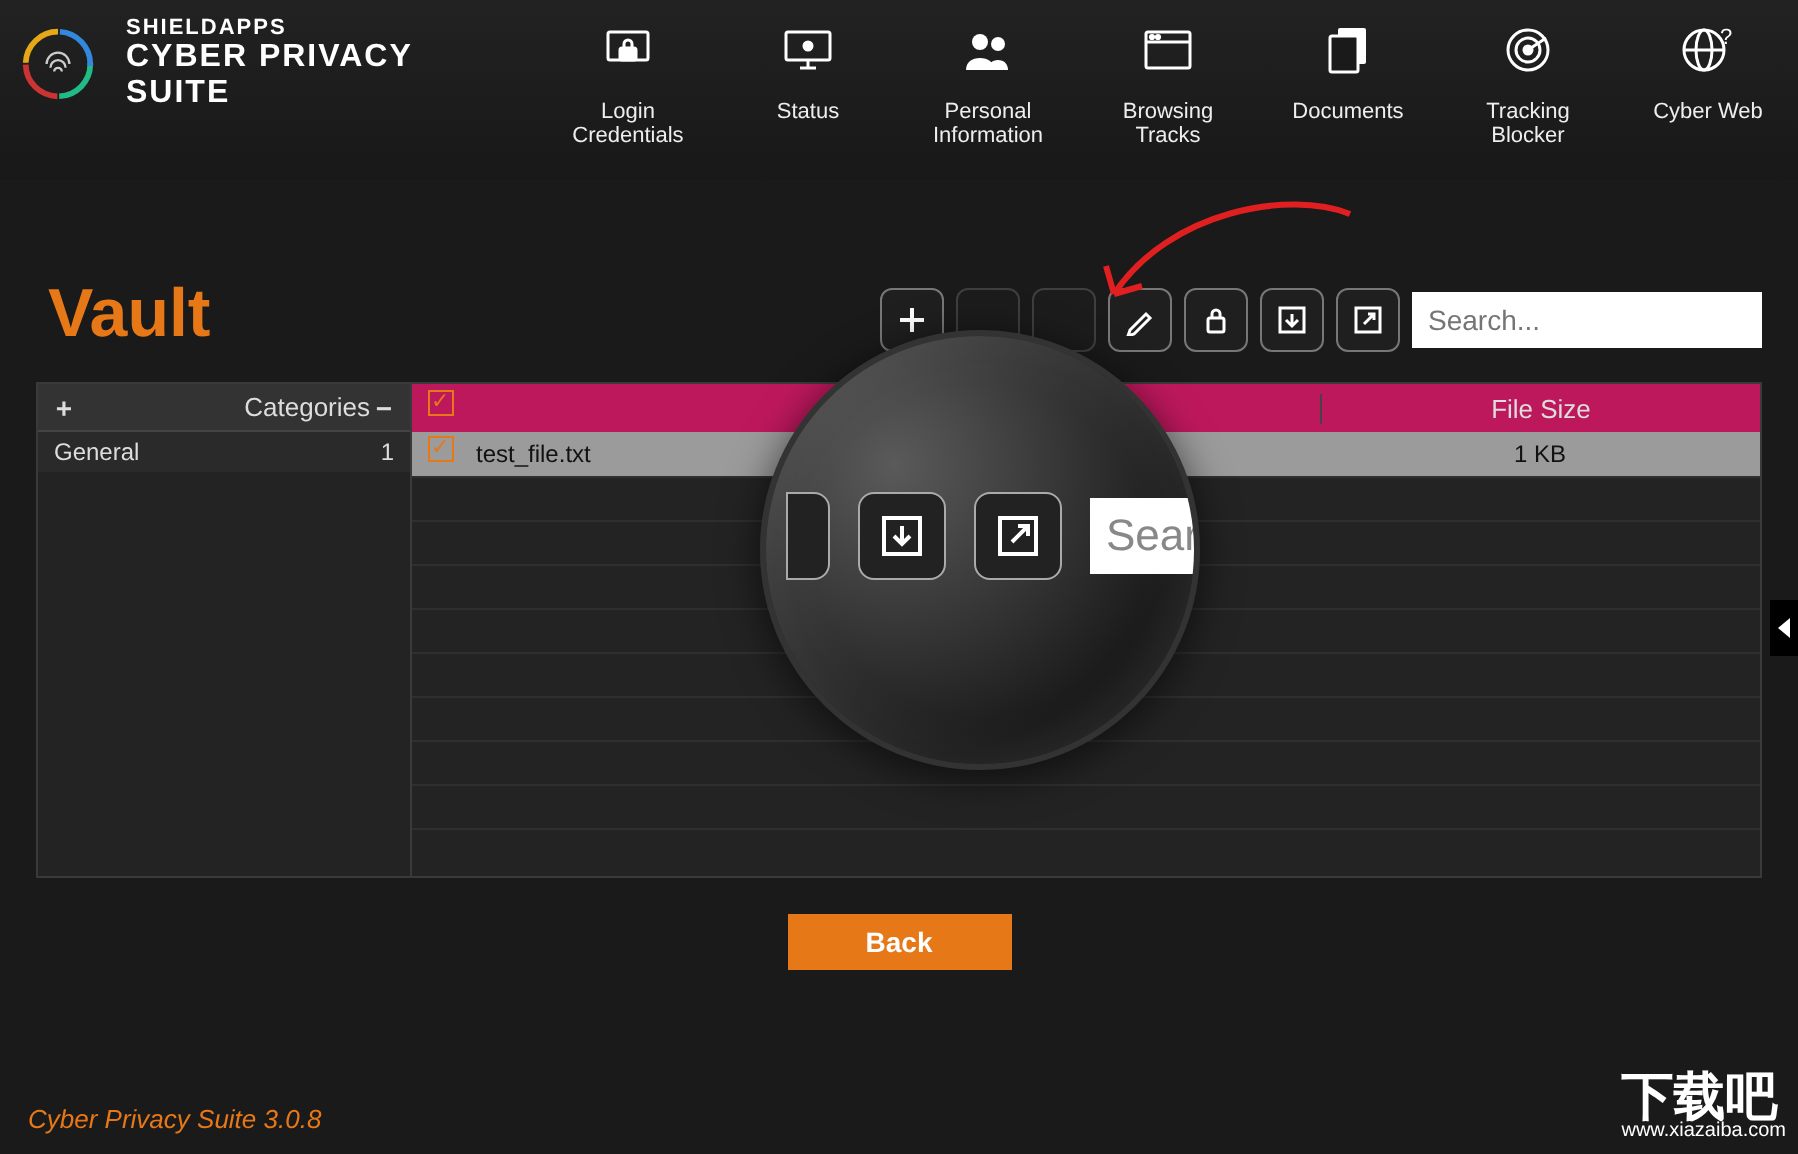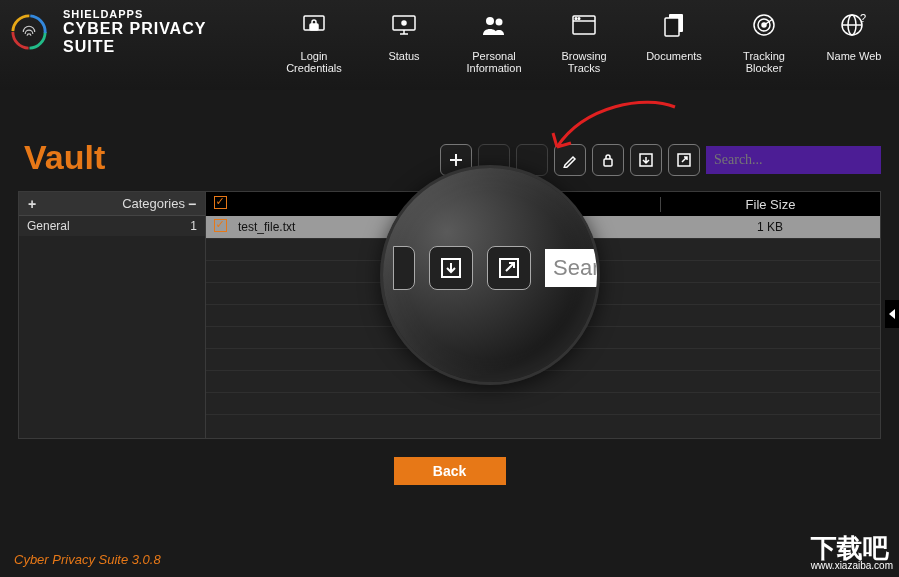--- a/index.html
+++ b/index.html
@@ -66,22 +66,22 @@
   width: 32px; height: 32px;
   border: 1px solid #777;
   border-radius: 6px;
   background: #1f1f1f;
   display: flex; align-items: center; justify-content: center;
   cursor: pointer;
   color: #eee;
 }
 .search-box {
   height: 28px; width: 175px;
-  background: #4c1d95; border: none;
-  padding: 0 8px; font-size: 14px; color: #888; font-family: Liberation Serif, serif;
+  background: #ffffff; border: none;
+  padding: 0 8px; font-size: 14px; color: #888;
 }
 .content {
   display: flex;
   margin: 14px 18px 0 18px;
   height: 248px;
 }
 .sidebar {
   width: 188px;
   background: #232323;
   border: 1px solid #3a3a3a;
@@ -104,21 +104,21 @@
 }
 .table {
   flex: 1;
   background: #232323;
   border: 1px solid #3a3a3a;
   border-left: none;
   display: flex; flex-direction: column;
 }
 .thead {
   display: flex;
-  background: #000000;
+  background: #be185d;
   height: 24px;
   align-items: center;
 }
 .th-check { width: 28px; text-align: center; }
 .th-name { flex: 1; text-align: center; font-size: 13px; }
 .th-size { width: 220px; text-align: center; font-size: 13px; border-left: 1px solid #444; }
 .trow {
   display: flex; align-items: center; height: 22px;
   background: #9b9b9b; color: #111;
 }
@@ -275,21 +275,21 @@
     </div>
     <div class="nav-item">
       <div class="nav-icon">
           <svg width="28" height="26" fill="none" stroke="#fff" stroke-width="1.5">
             <circle cx="12" cy="13" r="10"></circle>
             <ellipse cx="12" cy="13" rx="4" ry="10"></ellipse>
             <line x1="2" y1="13" x2="22" y2="13"></line>
             <text x="20" y="10" font-size="11" fill="#fff" stroke="none">?</text>
           </svg>
         </div>
-      <div class="nav-label">Name Web</div>
+      <div class="nav-label">Cyber Web</div>
     </div>
   </div>
 </div>
 
 <div class="title-row">
   <div class="page-title">Vault</div>
   <div class="toolbar">
     <div class="tool-btn">
         <svg width="16" height="16" stroke="#fff" stroke-width="2">
           <line x1="8" y1="2" x2="8" y2="14"></line>

